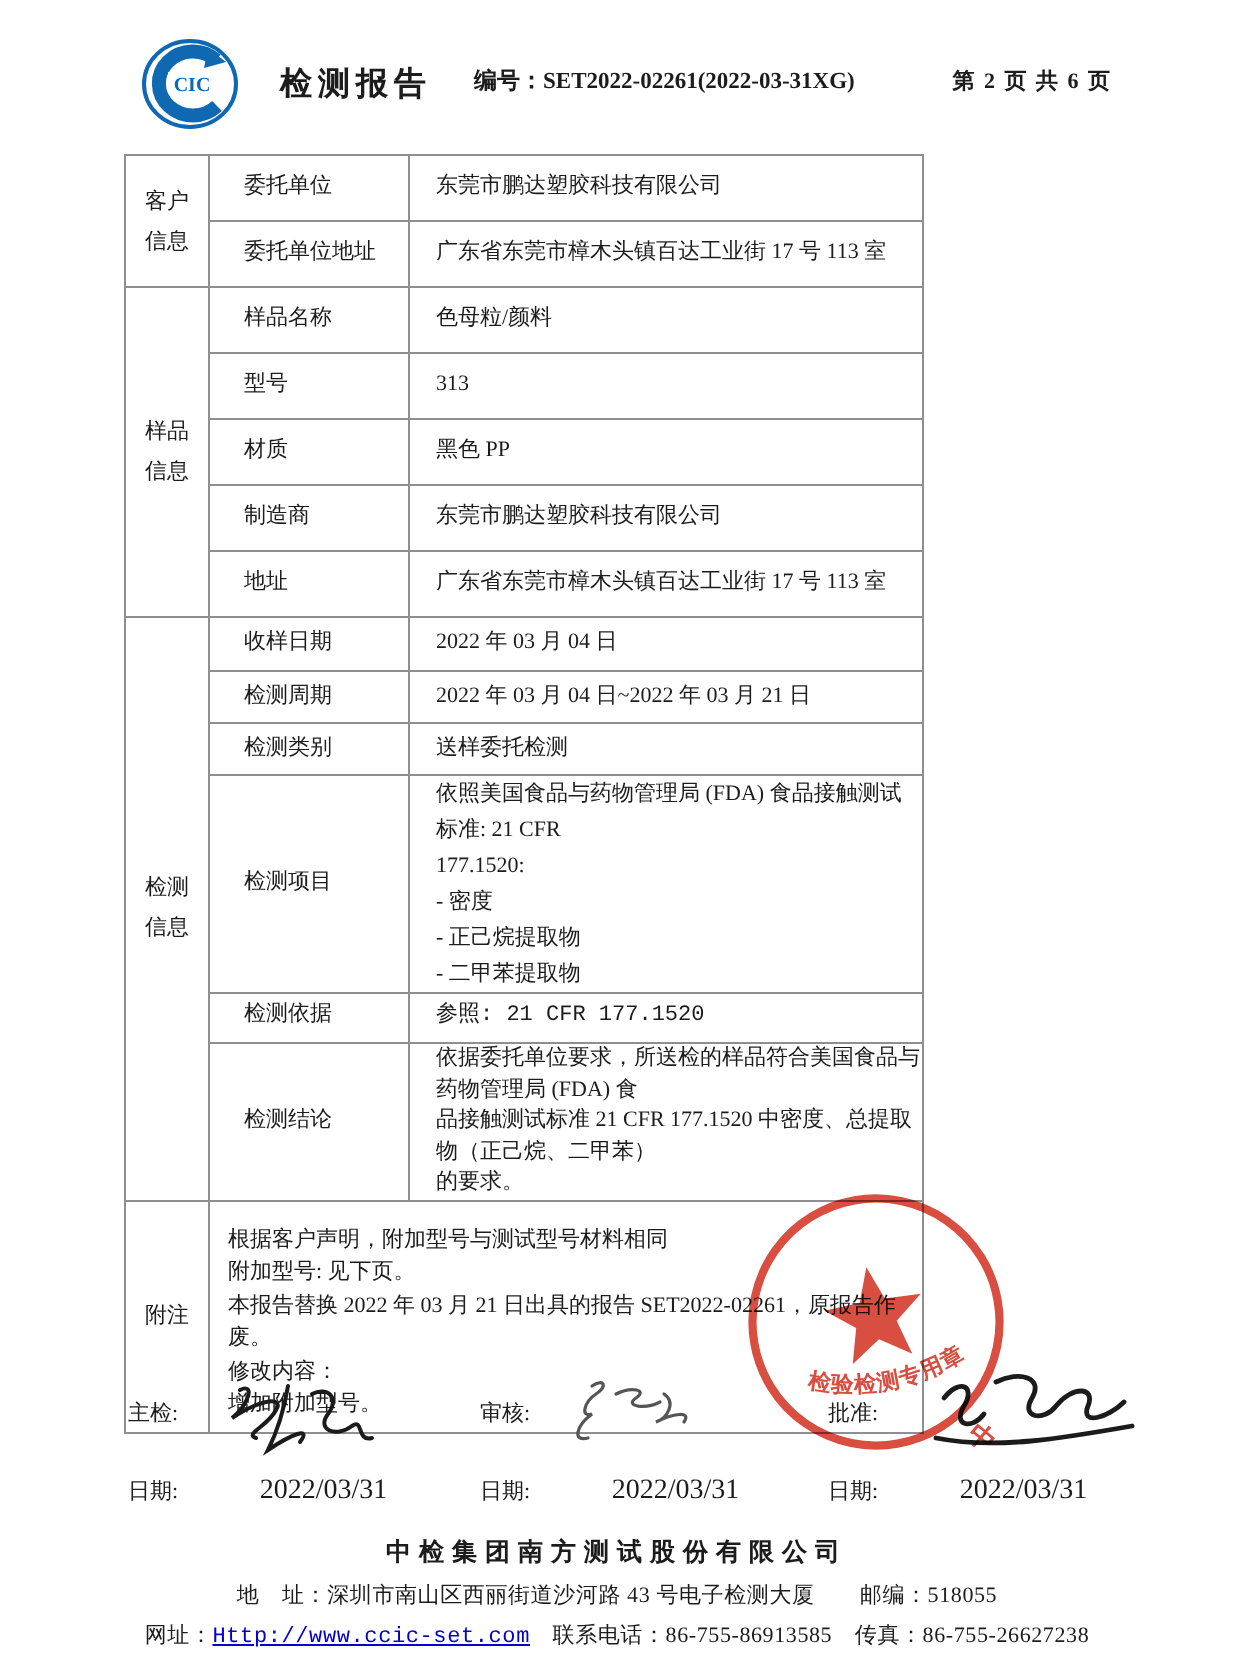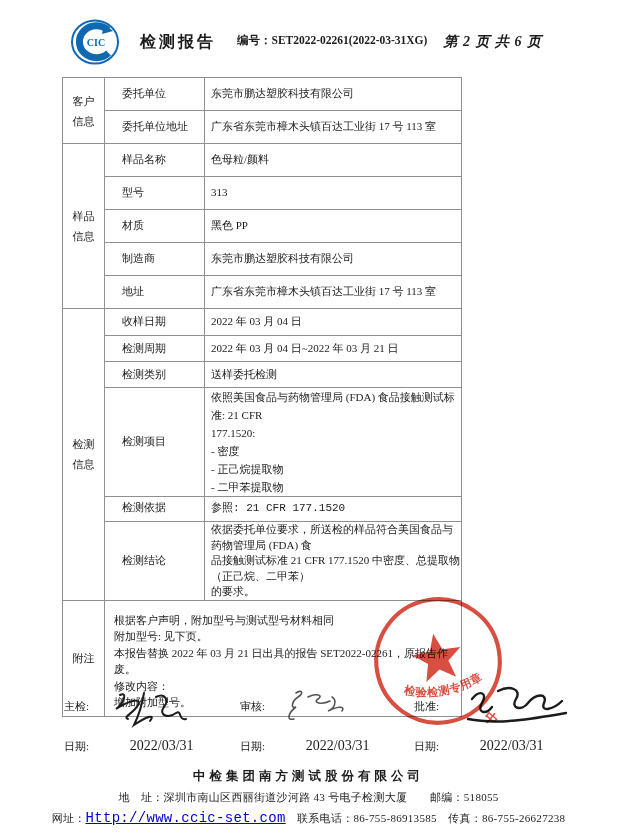--- a/index.html
+++ b/index.html
@@ -8,28 +8,28 @@
     position:relative; width:617px; height:840px; margin:0 auto;
     background:#ffffff; overflow:hidden;
     font-family:"Liberation Serif","DejaVu Serif",serif;
     color:#1c1c1c; font-size:11px;
   }
   
   .header { position:absolute; left:62px; top:16px; width:496px; height:52px; }
   .logo { position:absolute; left:2px; top:2px; width:62px; height:48px; }
   .hdr-title { position:absolute; left:78px; top:16px; font-size:16px; font-weight:bold; letter-spacing:3px; }
   .hdr-no { position:absolute; left:175px; top:17px; font-size:11.5px; font-weight:bold; white-space:nowrap; }
-  .hdr-page { position:absolute; right:16px; top:17px; font-size:14px; font-weight:bold; letter-spacing:1px; white-space:nowrap;font-style:italic; }
+  .hdr-page { position:absolute; right:2px; top:17px; font-size:11px; font-weight:bold; letter-spacing:1px; white-space:nowrap; }
   
   table.report { position:absolute; left:62px; top:77px; width:400px; border-collapse:collapse; table-layout:fixed; }
   table.report td { border:1px solid #8f8f8f; vertical-align:middle; line-height:1.45; }
   td.sec { text-align:center; font-size:11px; }
   td.sec div { line-height:20px; }
   td.lbl { padding-left:17px; }
-  td.val { padding-left:6px; }
+  td.val { padding-left:13px; }
   .h33 { height:33px; } .h27 { height:27px; } .h26 { height:26px; }
   .h92 { height:92px; } .h25 { height:25px;font-family:Liberation Mono, monospace; } .h48 { height:48px; } .h90 { height:90px; }
   .mline div { line-height:18px; }
   .cline div { line-height:15.5px; }
   td.noteCell { padding:11px 0 5px 9px; vertical-align:top; }
   td.noteCell div { line-height:16.5px; }
   
   .signRow { position:absolute; left:62px; top:683px; width:520px; height:48px; }
   .signGroup { position:absolute; top:0; height:48px; }
   .signLabel { position:absolute; top:16px; left:0; font-size:11px; }
@@ -37,21 +37,21 @@
   .dateRow { position:absolute; left:62px; top:738px; width:520px; height:18px; }
   .dateGroup { position:absolute; top:0; white-space:nowrap; font-size:11px; }
   .dateVal { display:inline-block; margin-left:38px; font-size:14px; }
   
   .stamp { position:absolute; left:368px; top:591px; width:140px; height:140px;
            transform:rotate(-10deg); opacity:0.9; mix-blend-mode:multiply; pointer-events:none; }
   
   .footer { position:absolute; left:0; top:768px; width:617px; text-align:center; }
   .fCompany { font-size:12.5px; font-weight:bold; letter-spacing:4px; }
   .fLine { font-size:11px; margin-top:5px; letter-spacing:0.3px; }
-  .fLink { color:#0000d0; text-decoration:underline; font-family:"Liberation Mono","DejaVu Sans Mono",monospace; font-size:14px; }
+  .fLink { color:#0000d0; text-decoration:underline; font-family:"Liberation Mono","DejaVu Sans Mono",monospace; font-size:11px; }
 </style>
 </head>
 <body>
 
 <div class="page">
 
   <div class="header">
     <svg class="logo" viewBox="0 0 62 48">
       <ellipse cx="31" cy="24" rx="23" ry="21.5" fill="none" stroke="#0e68b2" stroke-width="2"></ellipse>
       <path d="M44 12 A17 16 0 1 0 44.5 35" fill="none" stroke="#0e68b2" stroke-width="7" stroke-linecap="butt"></path>

